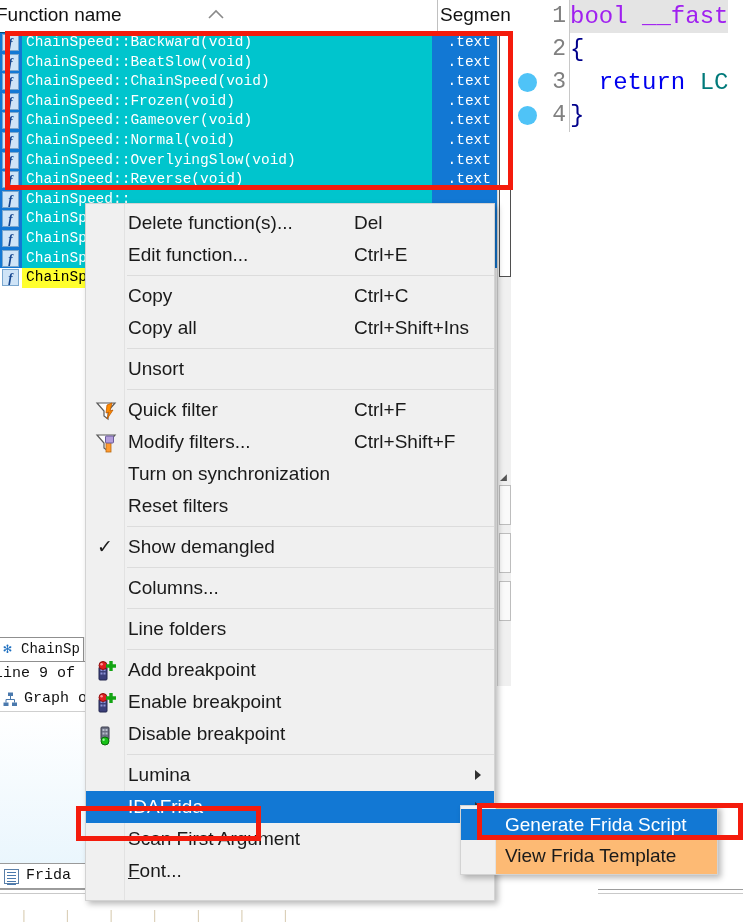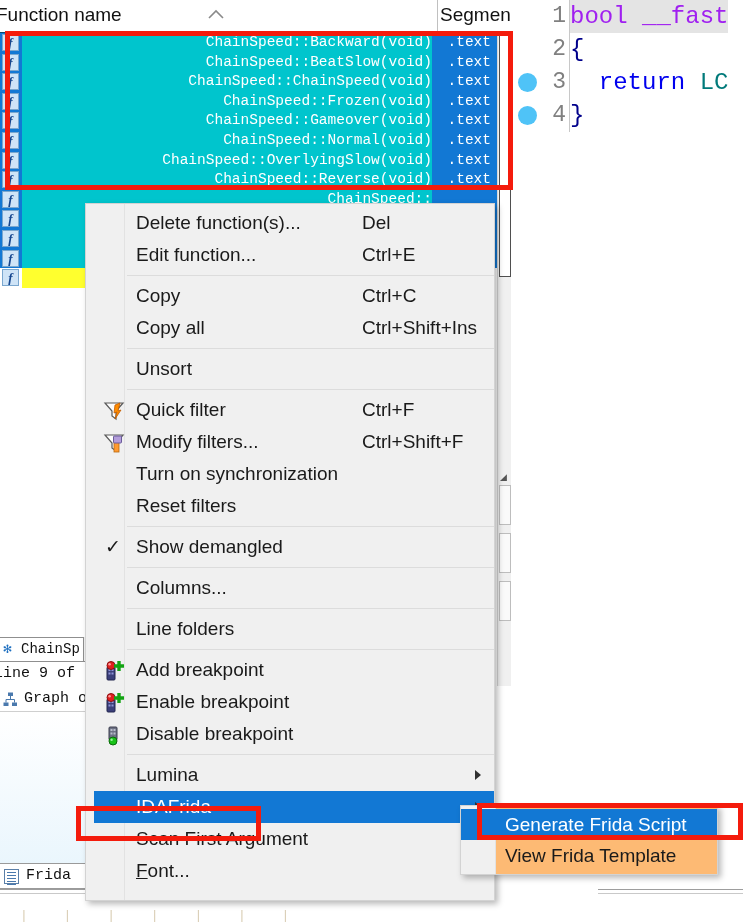--- a/index.html
+++ b/index.html
@@ -46,21 +46,21 @@
   .row .ico{
     position:absolute;left:2px;top:1px;width:17px;height:17px;
     background:#cfe4f7;border:1px solid #7aa7cf;
     box-sizing:border-box;
     font-family:"Liberation Serif", serif;
     font-style:italic;font-size:13px;line-height:15px;
     text-align:center;color:#15458e;font-weight:bold;
   }
   .row .nm{
     position:absolute;left:22px;top:0;width:410px;
-    padding-left:4px;box-sizing:border-box;overflow:hidden;text-align:right;
+    padding-left:4px;box-sizing:border-box;overflow:hidden;
   }
   .row .seg{
     position:absolute;left:430px;top:0;width:67px;
     text-align:right;padding-right:6px;box-sizing:border-box;
   }
   
   .row.sel{background:#1278d4;color:#ffffff;}
   .row.sel .nm{background:#00c5cd;}
   .row.sel .seg{color:#ffffff;}
   
@@ -186,21 +186,21 @@
     background:#f0f0f0;border:1px solid #d3d3d3;box-sizing:border-box;
     box-shadow:3px 3px 6px rgba(0,0,0,.28);
   }
   #ctxmenu .gutter{
     position:absolute;left:0;top:0;width:38px;height:696px;background:#f0f0f0;
   }
   #ctxmenu .gutline{
     position:absolute;left:38px;top:0;width:1px;height:696px;background:#e2e2e2;
   }
   .mi{
-    position:relative;height:32px;margin-left:8px;
+    position:relative;height:32px;margin-left:0;
     font-size:19px;color:#1a1a1a;
   }
   .mi .lbl{
     position:absolute;left:42px;top:0;height:32px;line-height:32px;white-space:nowrap;
   }
   .mi .acc{
     position:absolute;left:268px;top:0;height:32px;line-height:32px;white-space:nowrap;
   }
   .mi .arrow{
     position:absolute;right:13px;top:11px;width:0;height:0;

